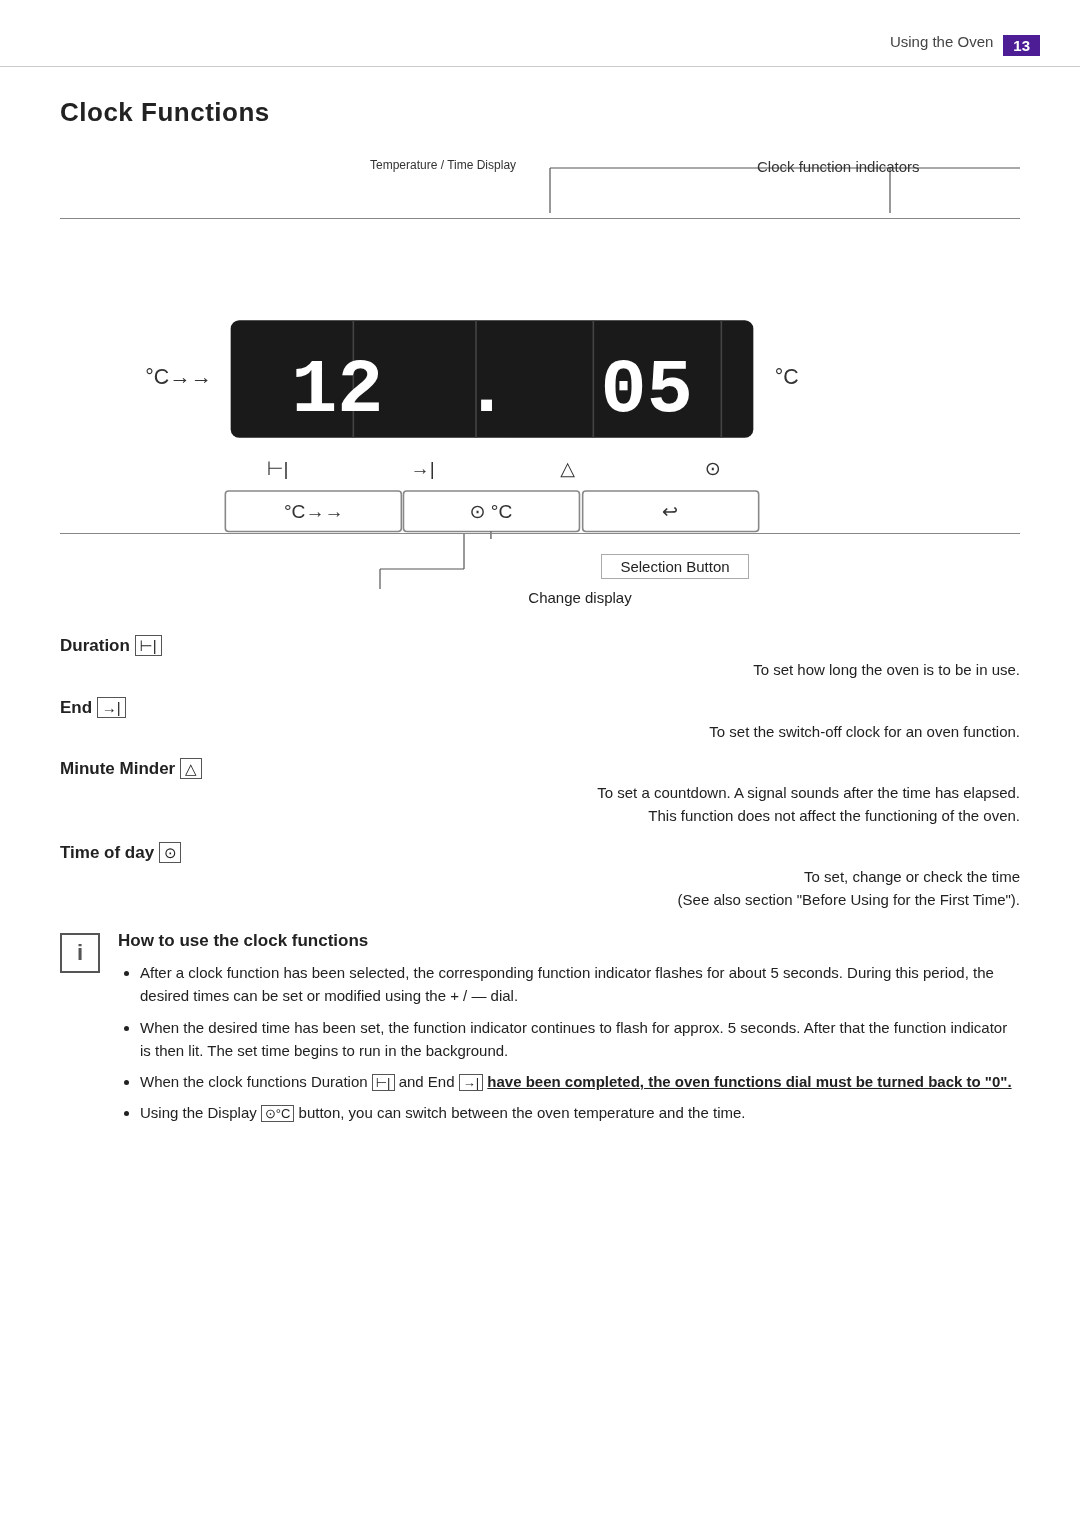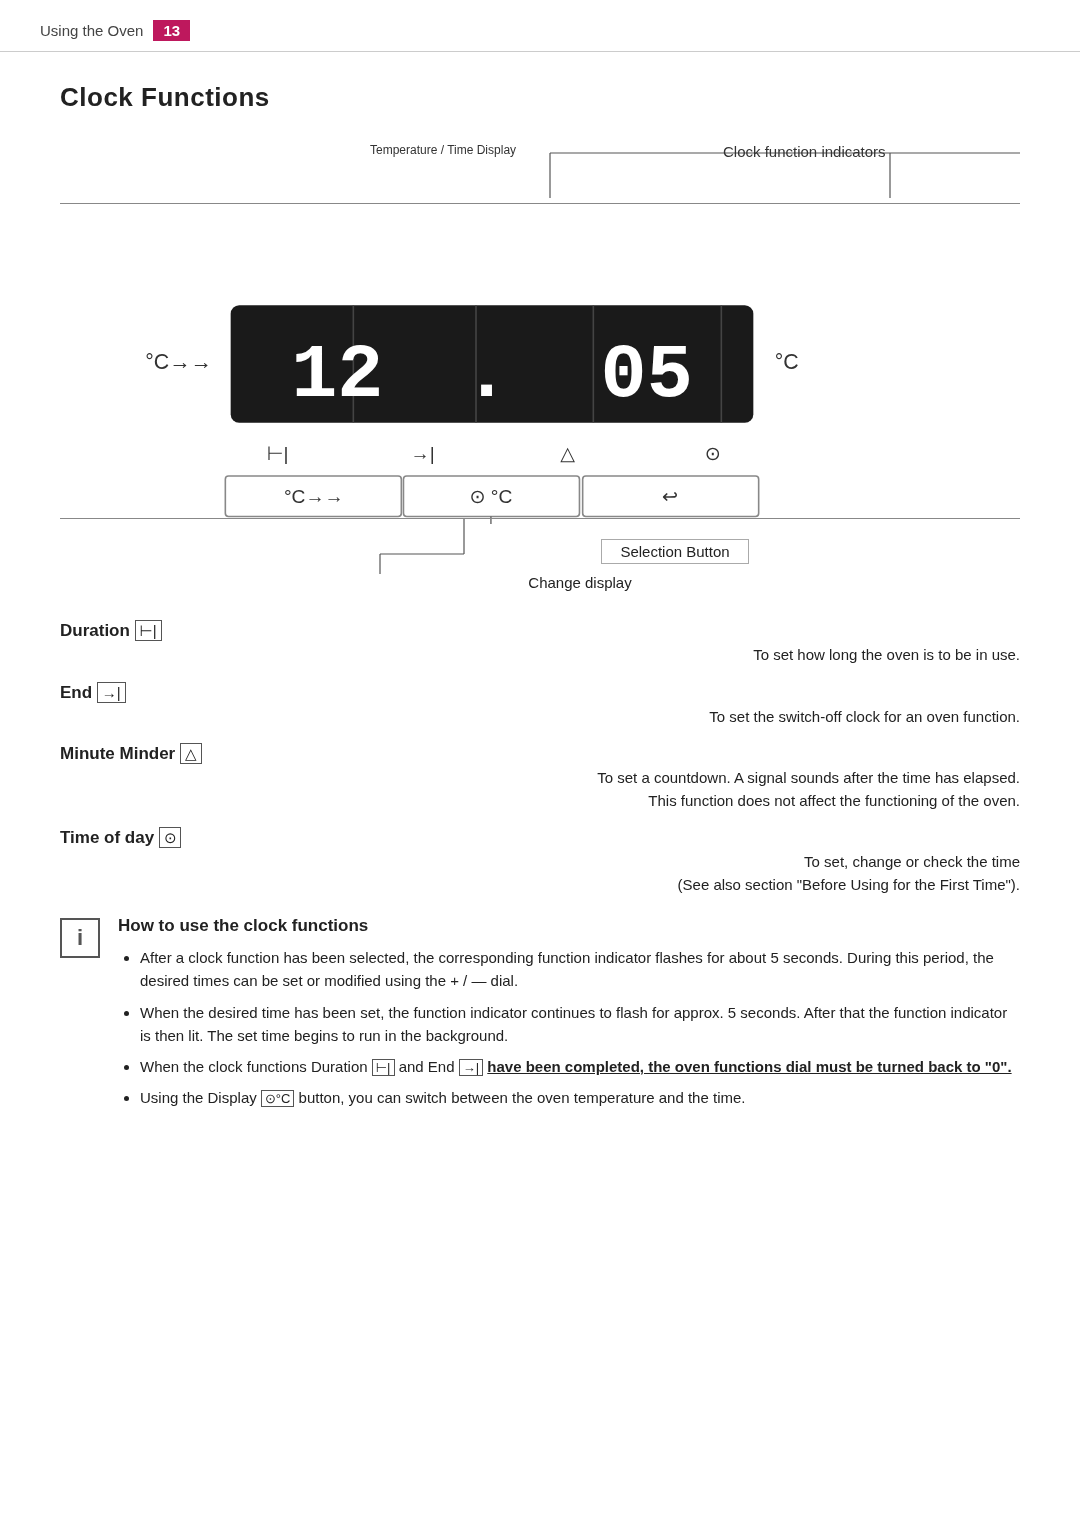--- a/index.html
+++ b/index.html
@@ -7,36 +7,37 @@
       width: 1080px;
       min-height: 1529px;
       background: #fff;
       font-family: Arial, sans-serif;
       color: #222;
       position: relative;
     }
 
     .page-header {
       display: flex;
-      justify-content: flex-start;
+      justify-content: flex-end;
       align-items: center;
-      padding: 20px 40px 10px 40px;
+      padding: 27px 40px 10px 40px;
       border-bottom: 1px solid #ccc;
     }
     .page-header-text {
       font-size: 15px;
       color: #444;
       margin-right: 10px;
     }
     .page-number-box {
-      background: #be185d;
+      background: #4c1d95;
       color: #fff;
       font-size: 15px;
       padding: 2px 10px;
       font-weight: bold;
+      margin-top: 8px;
     }
 
     .content {
       padding: 30px 60px 40px 60px;
     }
 
     .section-title {
       font-size: 26px;
       font-weight: bold;
       margin-bottom: 30px;
@@ -148,21 +149,21 @@
 
         <line x1="830" y1="55" x2="830" y2="10" stroke="#555" stroke-width="1.2"></line>
 
         <line x1="490" y1="10" x2="830" y2="10" stroke="#555" stroke-width="1.2"></line>
 
         <line x1="830" y1="10" x2="960" y2="10" stroke="#555" stroke-width="1.2"></line>
       </svg>
 
       <div style="position:absolute; top:0; left:310px; font-size:12px; color:#333; white-space:nowrap;">Temperature / Time Display</div>
 
-      <div style="position:absolute; top:0; left:663px; font-size:15px; color:#333; white-space:nowrap;">Clock function indicators</div>
+      <div style="position:absolute; top:0; left:697px; font-size:15px; color:#333; white-space:nowrap;">Clock function indicators</div>
     </div>
 
     
     <div style="border-top:1.5px solid #888; margin: 0 0 0 0;"></div>
 
     
     <svg class="oven-diagram" viewBox="0 0 900 300" xmlns="http://www.w3.org/2000/svg">
 
       <rect x="0" y="0" width="900" height="300" fill="#fff"></rect>
 

